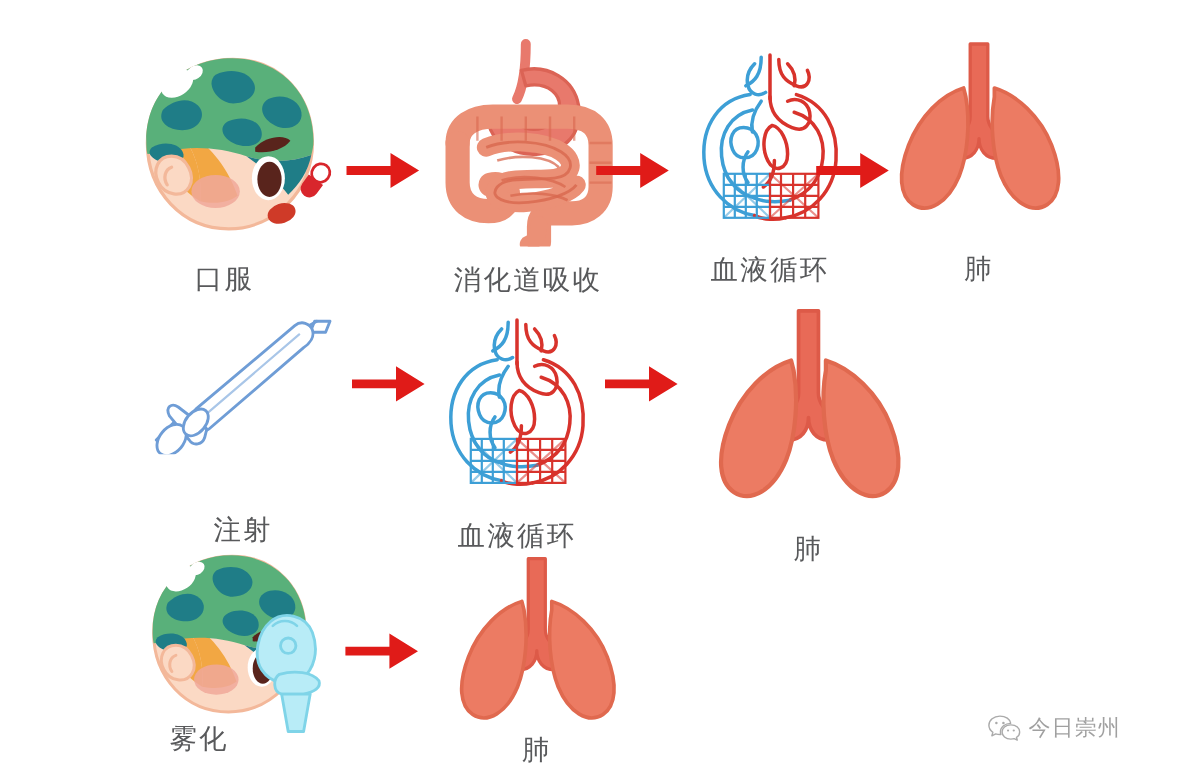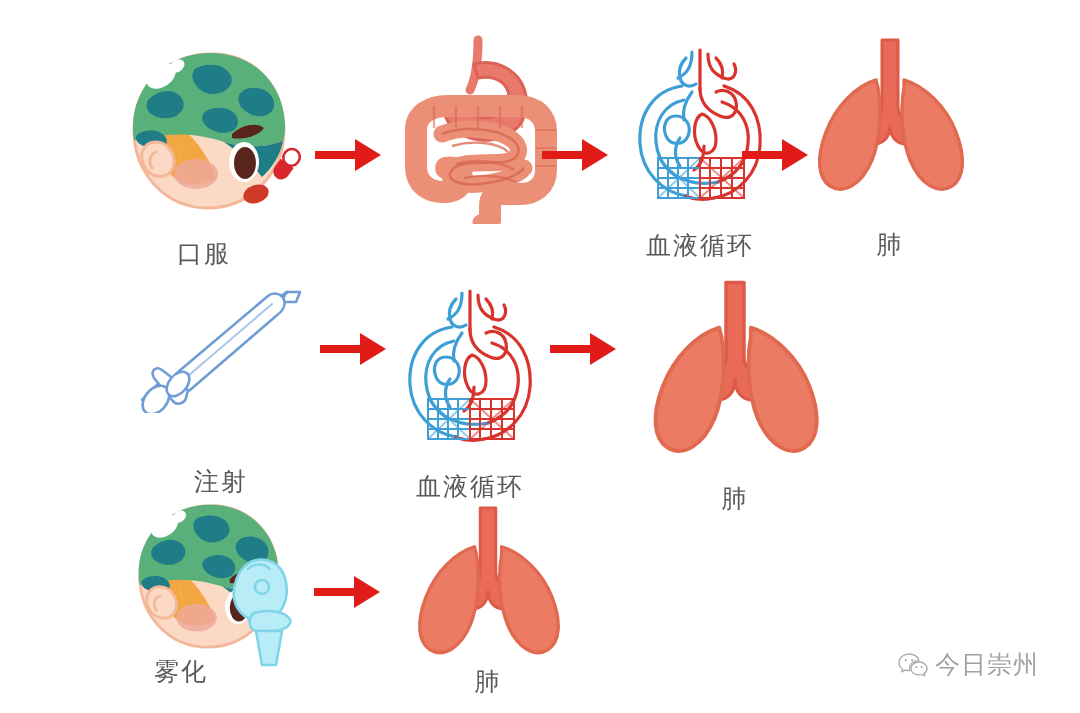--- a/index.html
+++ b/index.html
@@ -52,21 +52,21 @@
   
   .watermark {
     position: absolute;
     display: flex;
     align-items: center;
     gap: 7px;
     opacity: 0.72;
   }
   .watermark .wm-text {
     color: #7c7c7c;
-    font-size: 25px;
+    font-size: 20px;
     letter-spacing: 1px;
     white-space: nowrap;
     font-family: "DejaVu Sans", "Liberation Sans", sans-serif;
   }
 </style>
 </head>
 <body>
 
 <div class="stage">
 
@@ -148,20 +148,21 @@
         <path d="M52 100 C72 92 104 94 120 104 C134 113 130 126 114 128
                  C96 130 70 126 62 136 C54 146 70 152 90 150
                  C110 148 128 142 134 134" fill="none" stroke="#d8684f" stroke-width="2.6" opacity="0.8"></path>
 
         <path d="M44 72 v22 M66 72 v22 M88 72 v22 M110 72 v22 M132 72 v22" fill="none" stroke="#d8684f" stroke-width="2.2" opacity="0.6"></path>
         <path d="M146 96 h20 M146 114 h20 M146 132 h20" fill="none" stroke="#d8684f" stroke-width="2.2" opacity="0.55"></path>
 
         <path d="M100 170 C100 180 96 186 90 188" fill="none" stroke="#eb9076" stroke-width="15" stroke-linecap="round"></path>
       </svg>
     </div>
+    <div class="caption" style="margin-top:14px;">消化道吸收</div>
   </div>
 
   <div class="arrow" style="left:540px; top:133px;">
     <svg width="72" height="44" viewBox="0 0 72 44">
       <path d="M2 18 h40 v-12 l26 16 -26 16 v-12 h-40 Z" fill="#e01b18"></path>
     </svg>
   </div>
 
   <div class="node" style="left:620px; top:42px; width:160px;">
     <div class="art">

